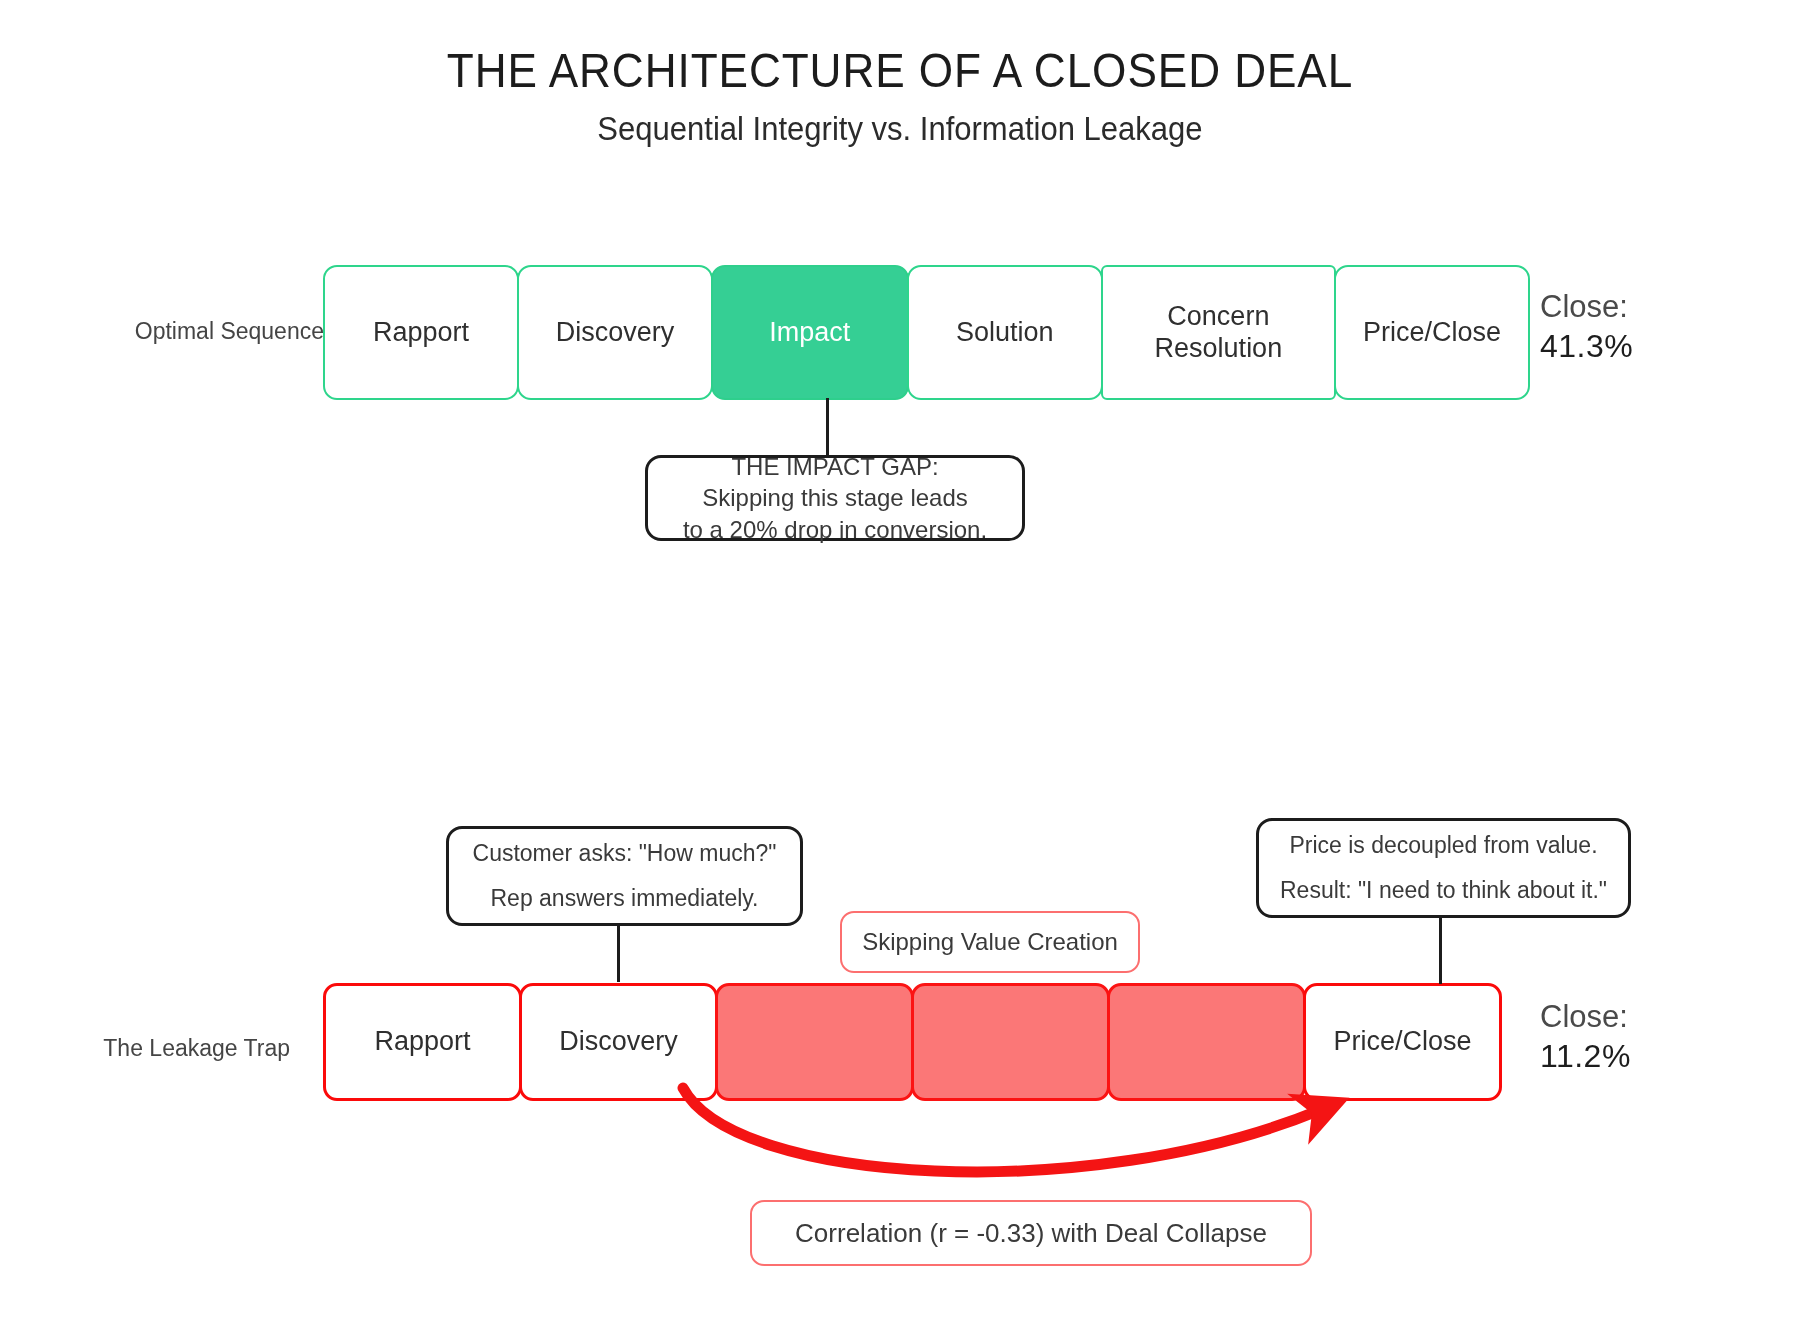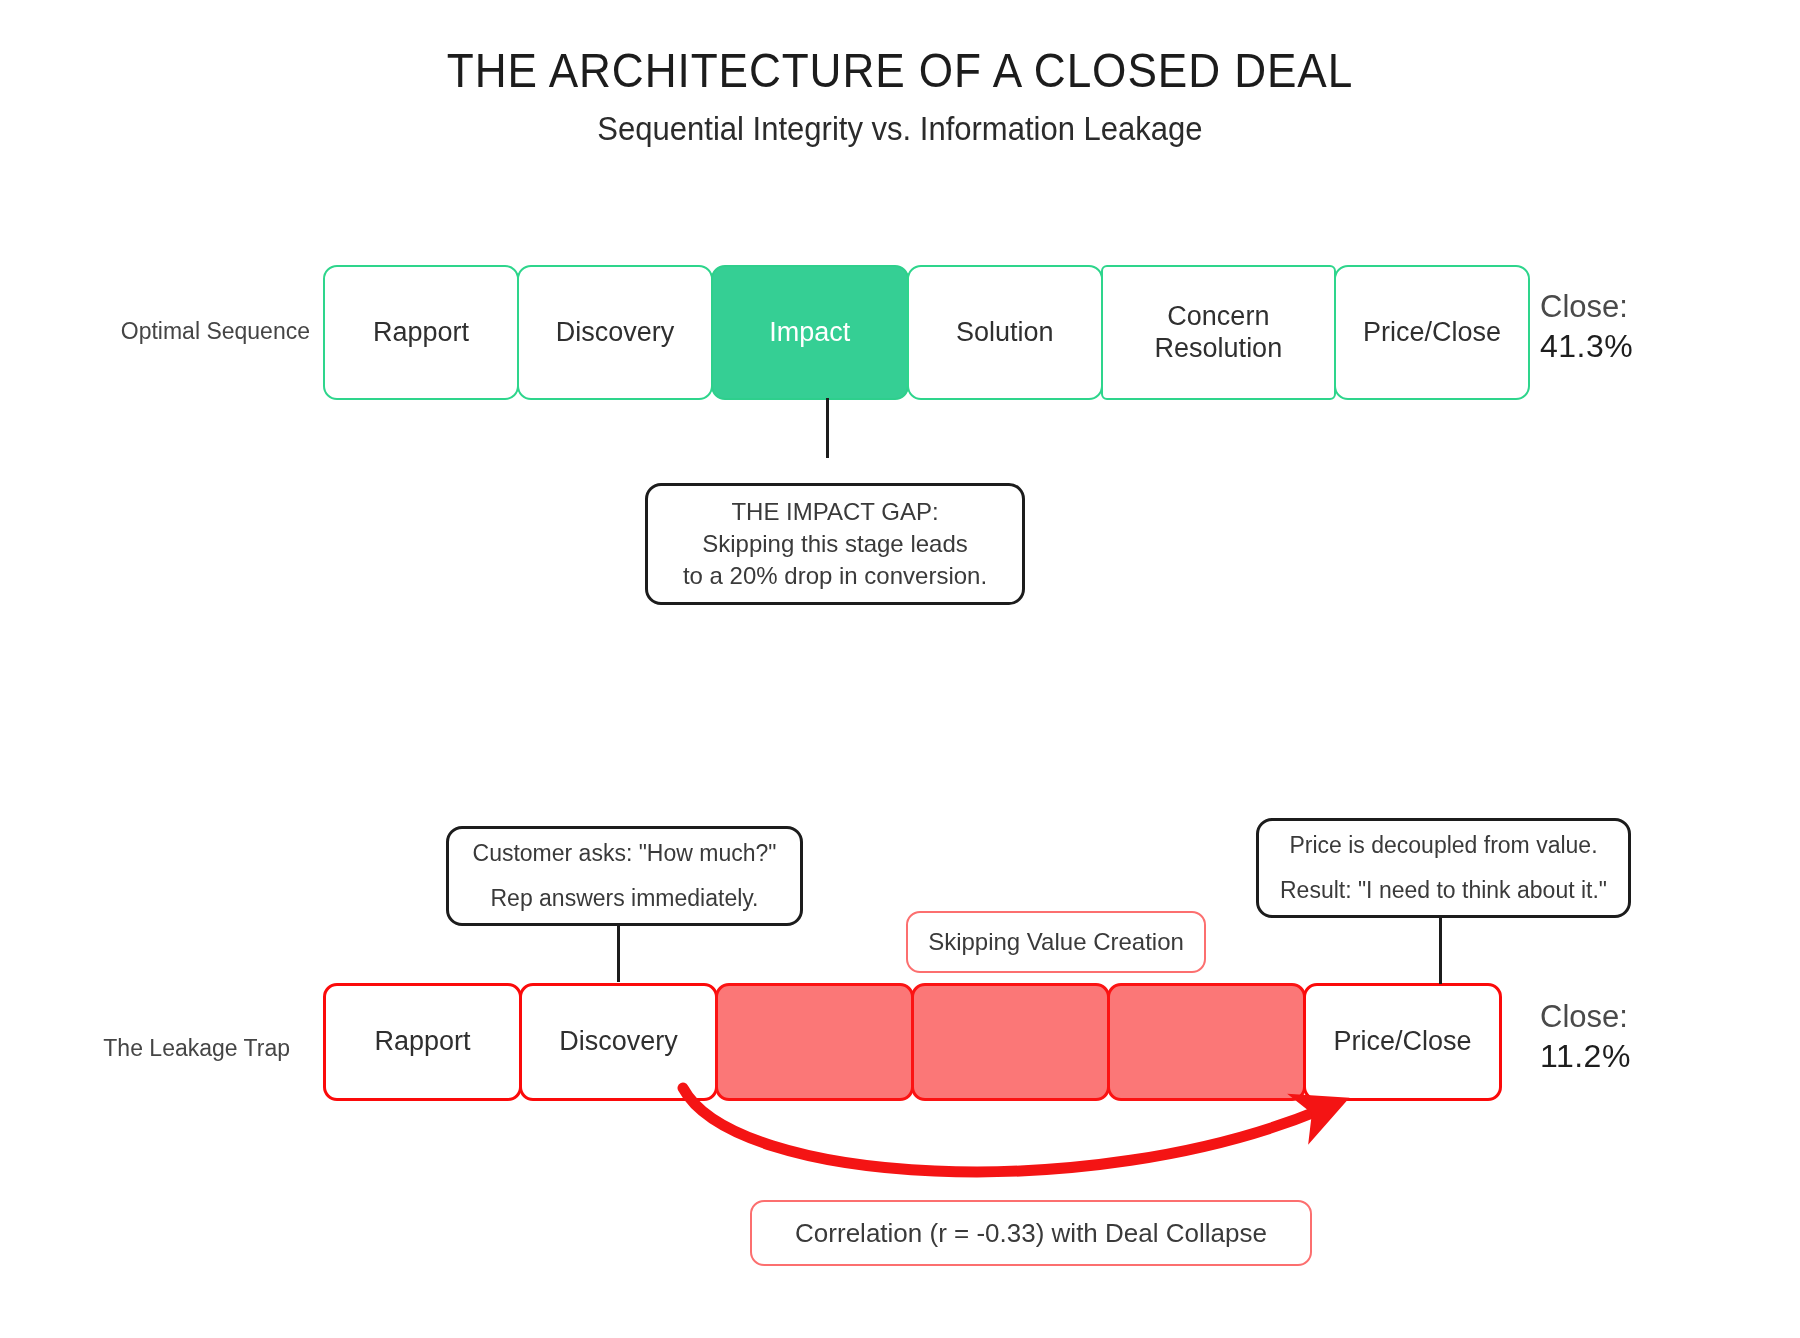--- a/index.html
+++ b/index.html
@@ -168,21 +168,21 @@
   }
 </style>
 </head>
 <body>
 
 <div id="header">
   <h1 id="main-title">THE ARCHITECTURE OF A CLOSED DEAL</h1>
   <p id="sub-title">Sequential Integrity vs. Information Leakage</p>
 </div>
 
-<div class="row-label" style="left:70px; top:318px; width:240px;">Optimal Sequence</div>
+<div class="row-label" style="left:84px; top:318px; width:240px;">Optimal Sequence</div>
 
 <div class="stage-track" style="left:323px; top:265px; width:1207px; height:135px;">
   <div class="stage-box green-outline" style="width:199px;">
     <span>Rapport</span>
   </div>
   <div class="stage-box green-outline" style="width:199px; margin-left:-2px;">
     <span>Discovery</span>
   </div>
   <div class="stage-box green-filled" style="width:201px; margin-left:-2px;">
     <span>Impact</span>
@@ -198,41 +198,41 @@
   </div>
 </div>
 
 <div class="close-stat" style="left:1540px; top:290px;">
   <div class="close-label">Close:</div>
   <div class="close-value">41.3%</div>
 </div>
 
 <div class="leader-line" style="left:826px; top:398px; height:60px;"></div>
 
-<div class="callout impact-callout" style="left:645px; top:455px; width:380px; height:122px;margin-top:28px;">
+<div class="callout impact-callout" style="left:645px; top:455px; width:380px; height:86px;">
   <div class="line">THE IMPACT GAP:</div>
   <div class="line">Skipping this stage leads</div>
   <div class="line">to a 20% drop in conversion.</div>
 </div>
 
 <div class="row-label" style="left:70px; top:1035px; width:220px;">The Leakage Trap</div>
 
 <div class="callout leak-callout" style="left:446px; top:826px; width:357px; height:100px;">
   <div class="line">Customer asks: "How much?"</div>
   <div class="line">Rep answers immediately.</div>
 </div>
 <div class="leader-line" style="left:617px; top:926px; height:56px;"></div>
 
 <div class="callout leak-callout" style="left:1256px; top:818px; width:375px; height:100px;">
   <div class="line">Price is decoupled from value.</div>
   <div class="line">Result: "I need to think about it."</div>
 </div>
 <div class="leader-line" style="left:1439px; top:918px; height:66px;"></div>
 
-<div class="pill" style="left:906px; top:911px; width:300px; height:62px; font-size:24px;">
+<div class="pill" style="left:840px; top:911px; width:300px; height:62px; font-size:24px;">
   <span>Skipping Value Creation</span>
 </div>
 
 <div class="stage-track" style="left:323px; top:983px; width:1207px; height:118px;">
   <div class="stage-box red-outline" style="width:199px;">
     <span>Rapport</span>
   </div>
   <div class="stage-box red-outline" style="width:199px; margin-left:-3px;">
     <span>Discovery</span>
   </div>

